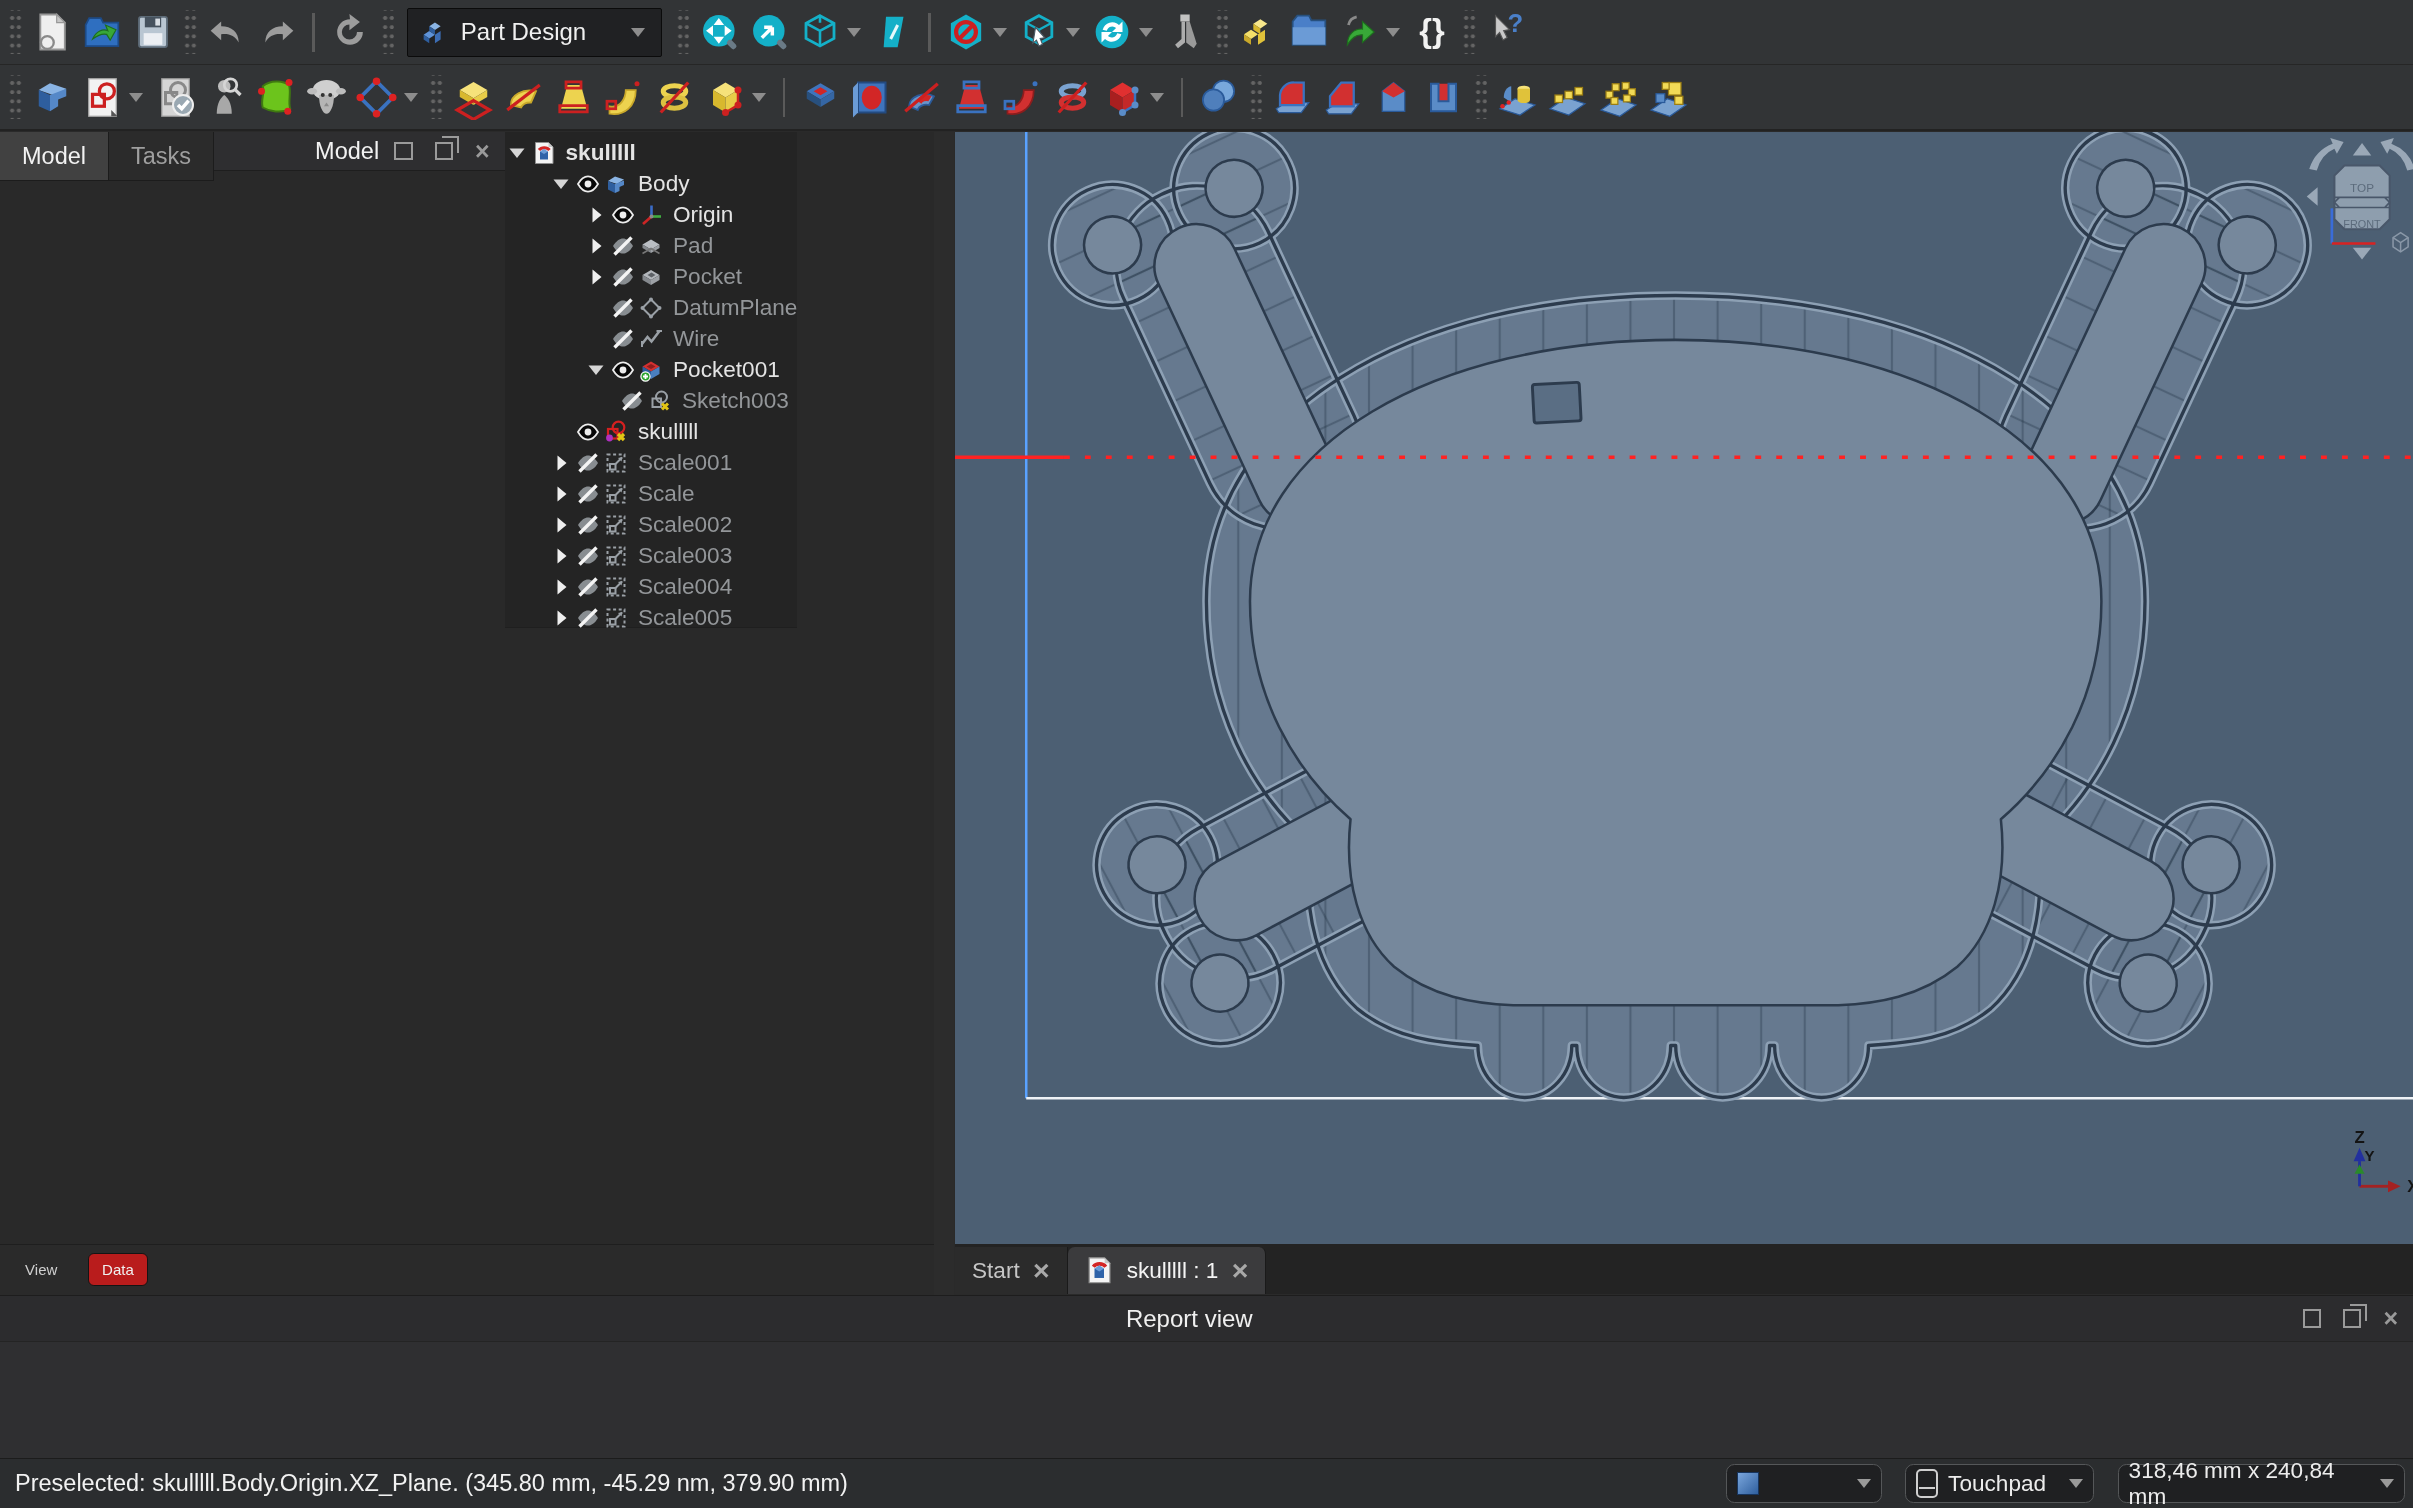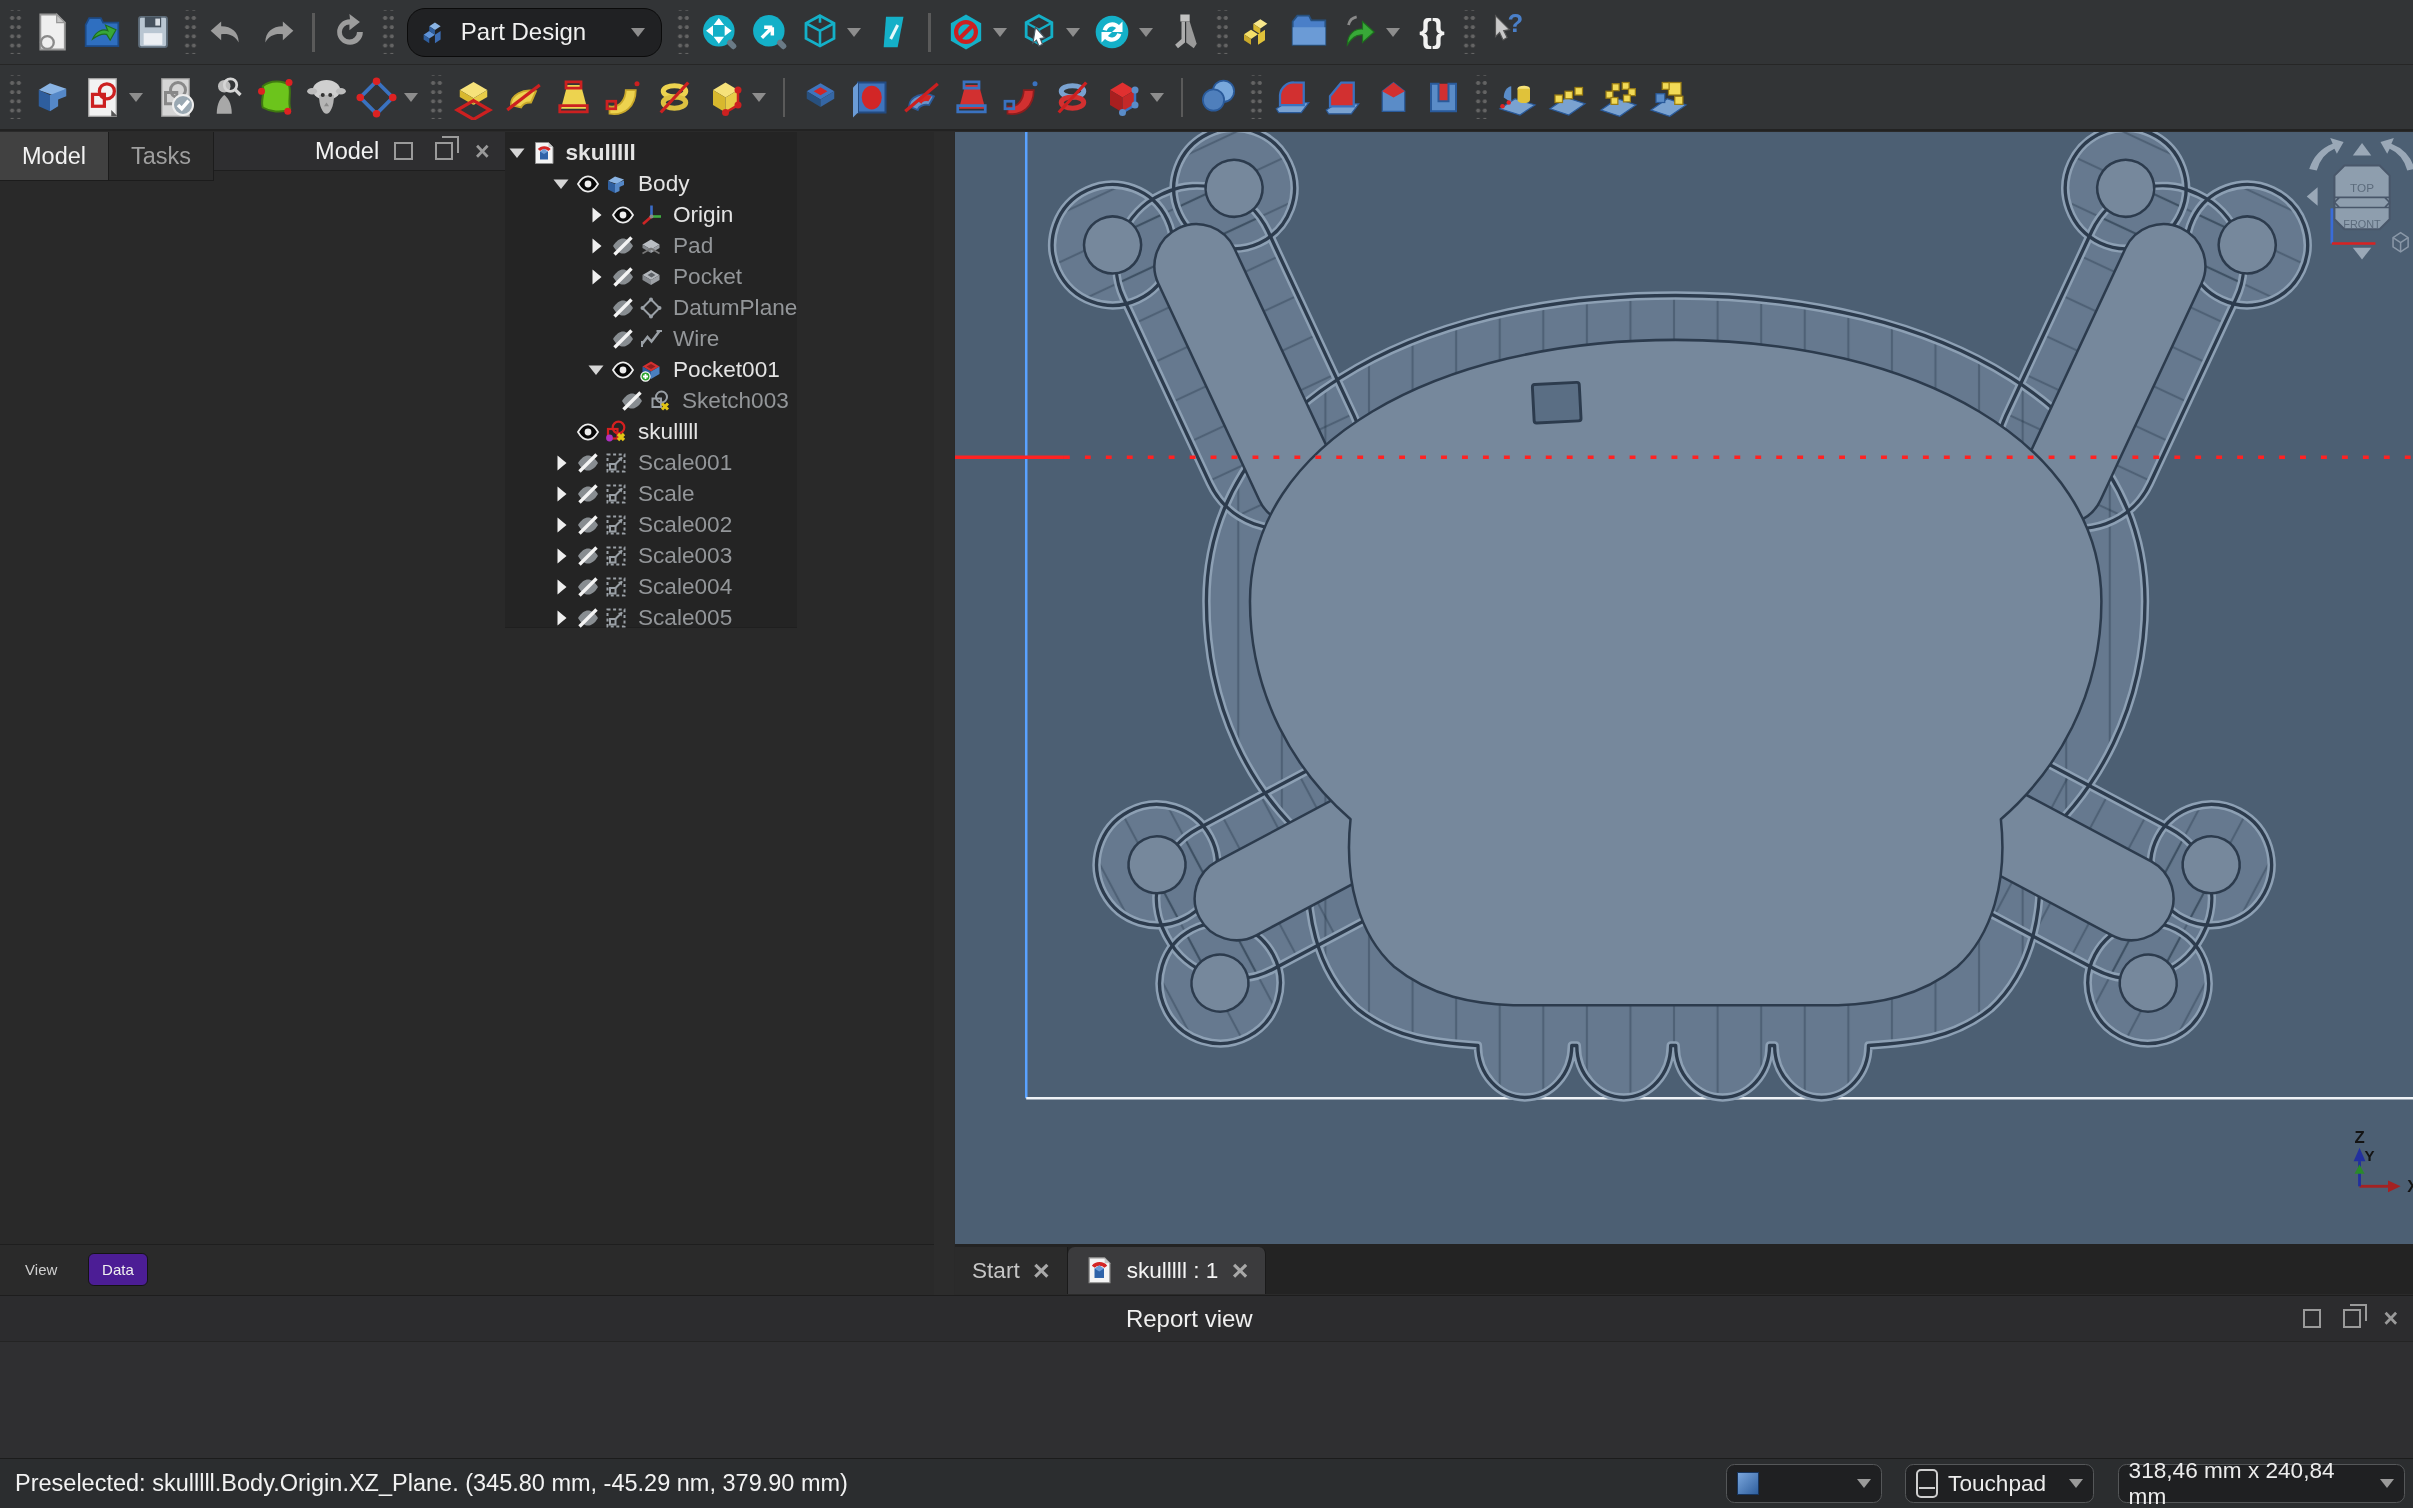--- a/index.html
+++ b/index.html
@@ -13,21 +13,21 @@
     display:flex;align-items:center;padding-left:5px;gap:3.4px}
   .grip{width:13.4px;height:44px;margin:0 3.4px;
     background-image:radial-gradient(circle,#646464 1.8px,transparent 2.3px);
     background-size:6.7px 9.2px;background-position:0.8px 3.4px}
   .vsep{width:2.5px;height:39px;background:#5a5a5a;margin:0 8.4px}
   .tbtn{width:47px;height:47px;display:inline-flex;align-items:center;justify-content:center;border-radius:5px}
   .tbtn svg{width:42px;height:42px}
   .tbtn2 svg{width:45px;height:45px}
   .dd{width:0;height:0;border-left:7.5px solid transparent;border-right:7.5px solid transparent;
     border-top:9.2px solid #8d8d8d;margin:0 5px 0 0;align-self:center}
-  #wb-combo{height:49px;min-width:255px;background:#202123;border:1.7px solid #0b0b0b;border-radius:18px;
+  #wb-combo{height:49px;min-width:255px;background:#202123;border:1.7px solid #0b0b0b;border-radius:2px;
     display:flex;align-items:center;padding:0 11.7px 0 8.4px;margin:0 6.7px;gap:10px}
   #wb-combo .lbl{font-size:24px;color:#f0f0f0;flex:1}
   
   #left-panel{left:0;top:132px;width:934px;height:1113px;background:#292929;display:flex;flex-direction:row}
   #combo-tabs{height:49px;background:#222;display:flex;align-items:stretch;border-bottom:1.7px solid #1c1c1c}
   .ctab{padding:0 22px;display:flex;align-items:center;font-size:23.5px;color:#9f9f9f;background:#2b2b2b;
     border-right:1.7px solid #1c1c1c}
   .ctab.active{background:#414141;color:#f2f2f2}
   #panel-header{height:39px;background:#2e2e30;display:flex;align-items:center;border-bottom:1.7px solid #1e1e1e}
   #panel-header .title{flex:1;text-align:center;font-size:23.5px;color:#f2f2f2;padding-left:101px}
@@ -42,21 +42,21 @@
   .trow .tlabel{margin-left:7.5px}
   .trow.bold .tlabel{font-weight:bold}
   .slot-a{width:25px;display:inline-flex;justify-content:center}
   .slot{width:28.5px;display:inline-flex;justify-content:center}
   .slot svg,.slot-a svg{width:24px;height:24px}
   .d0{padding-left:0}.d1{padding-left:44px}.d2{padding-left:79px}.d3{padding-left:113px}
   #prop-empty{flex:1;background:#292929}
   
   #prop-tabs{left:0;top:1244px;width:934px;height:50px;background:#2a2a2a;display:flex;align-items:center;gap:17px;padding-left:11.7px;border-top:1.7px solid #1e1e1e}
   .ptab{font-size:15px;color:#cfcfcf;padding:6.7px 13.4px}
-  .ptab.active{background:#4c1d95;border:1.7px solid #141414;border-radius:5.9px;color:#f0f0f0}
+  .ptab.active{background:#b91c1c;border:1.7px solid #141414;border-radius:5.9px;color:#f0f0f0}
   #divider-col{left:934px;top:132px;width:20px;height:1163px;background:#2c2c2c}
   #mdi-bar{left:955px;top:1244px;width:1459px;height:50px;background:#232323;display:flex;align-items:flex-end}
   .mtab{height:47px;display:flex;align-items:center;gap:13.4px;padding:0 17px;background:#2b2b2b;
     border-right:1.7px solid #1a1a1a;font-size:22.6px;color:#c6c6c6}
   .mtab.active{background:#3b3b3d;color:#f4f4f4;border-radius:6.7px 6.7px 0 0}
   .mtab .x{font-size:28.5px;font-weight:bold;color:#a8a8a8}
   .mtab svg{width:28.5px;height:28.5px}
   
   #report-header{left:0;top:1295px;width:2413px;height:46px;background:#2c2c2e;display:flex;align-items:center;border-top:1.7px solid #1d1d1d}
   #report-header .title{flex:1;text-align:center;font-size:24px;color:#f0f0f0;padding-left:91px}

